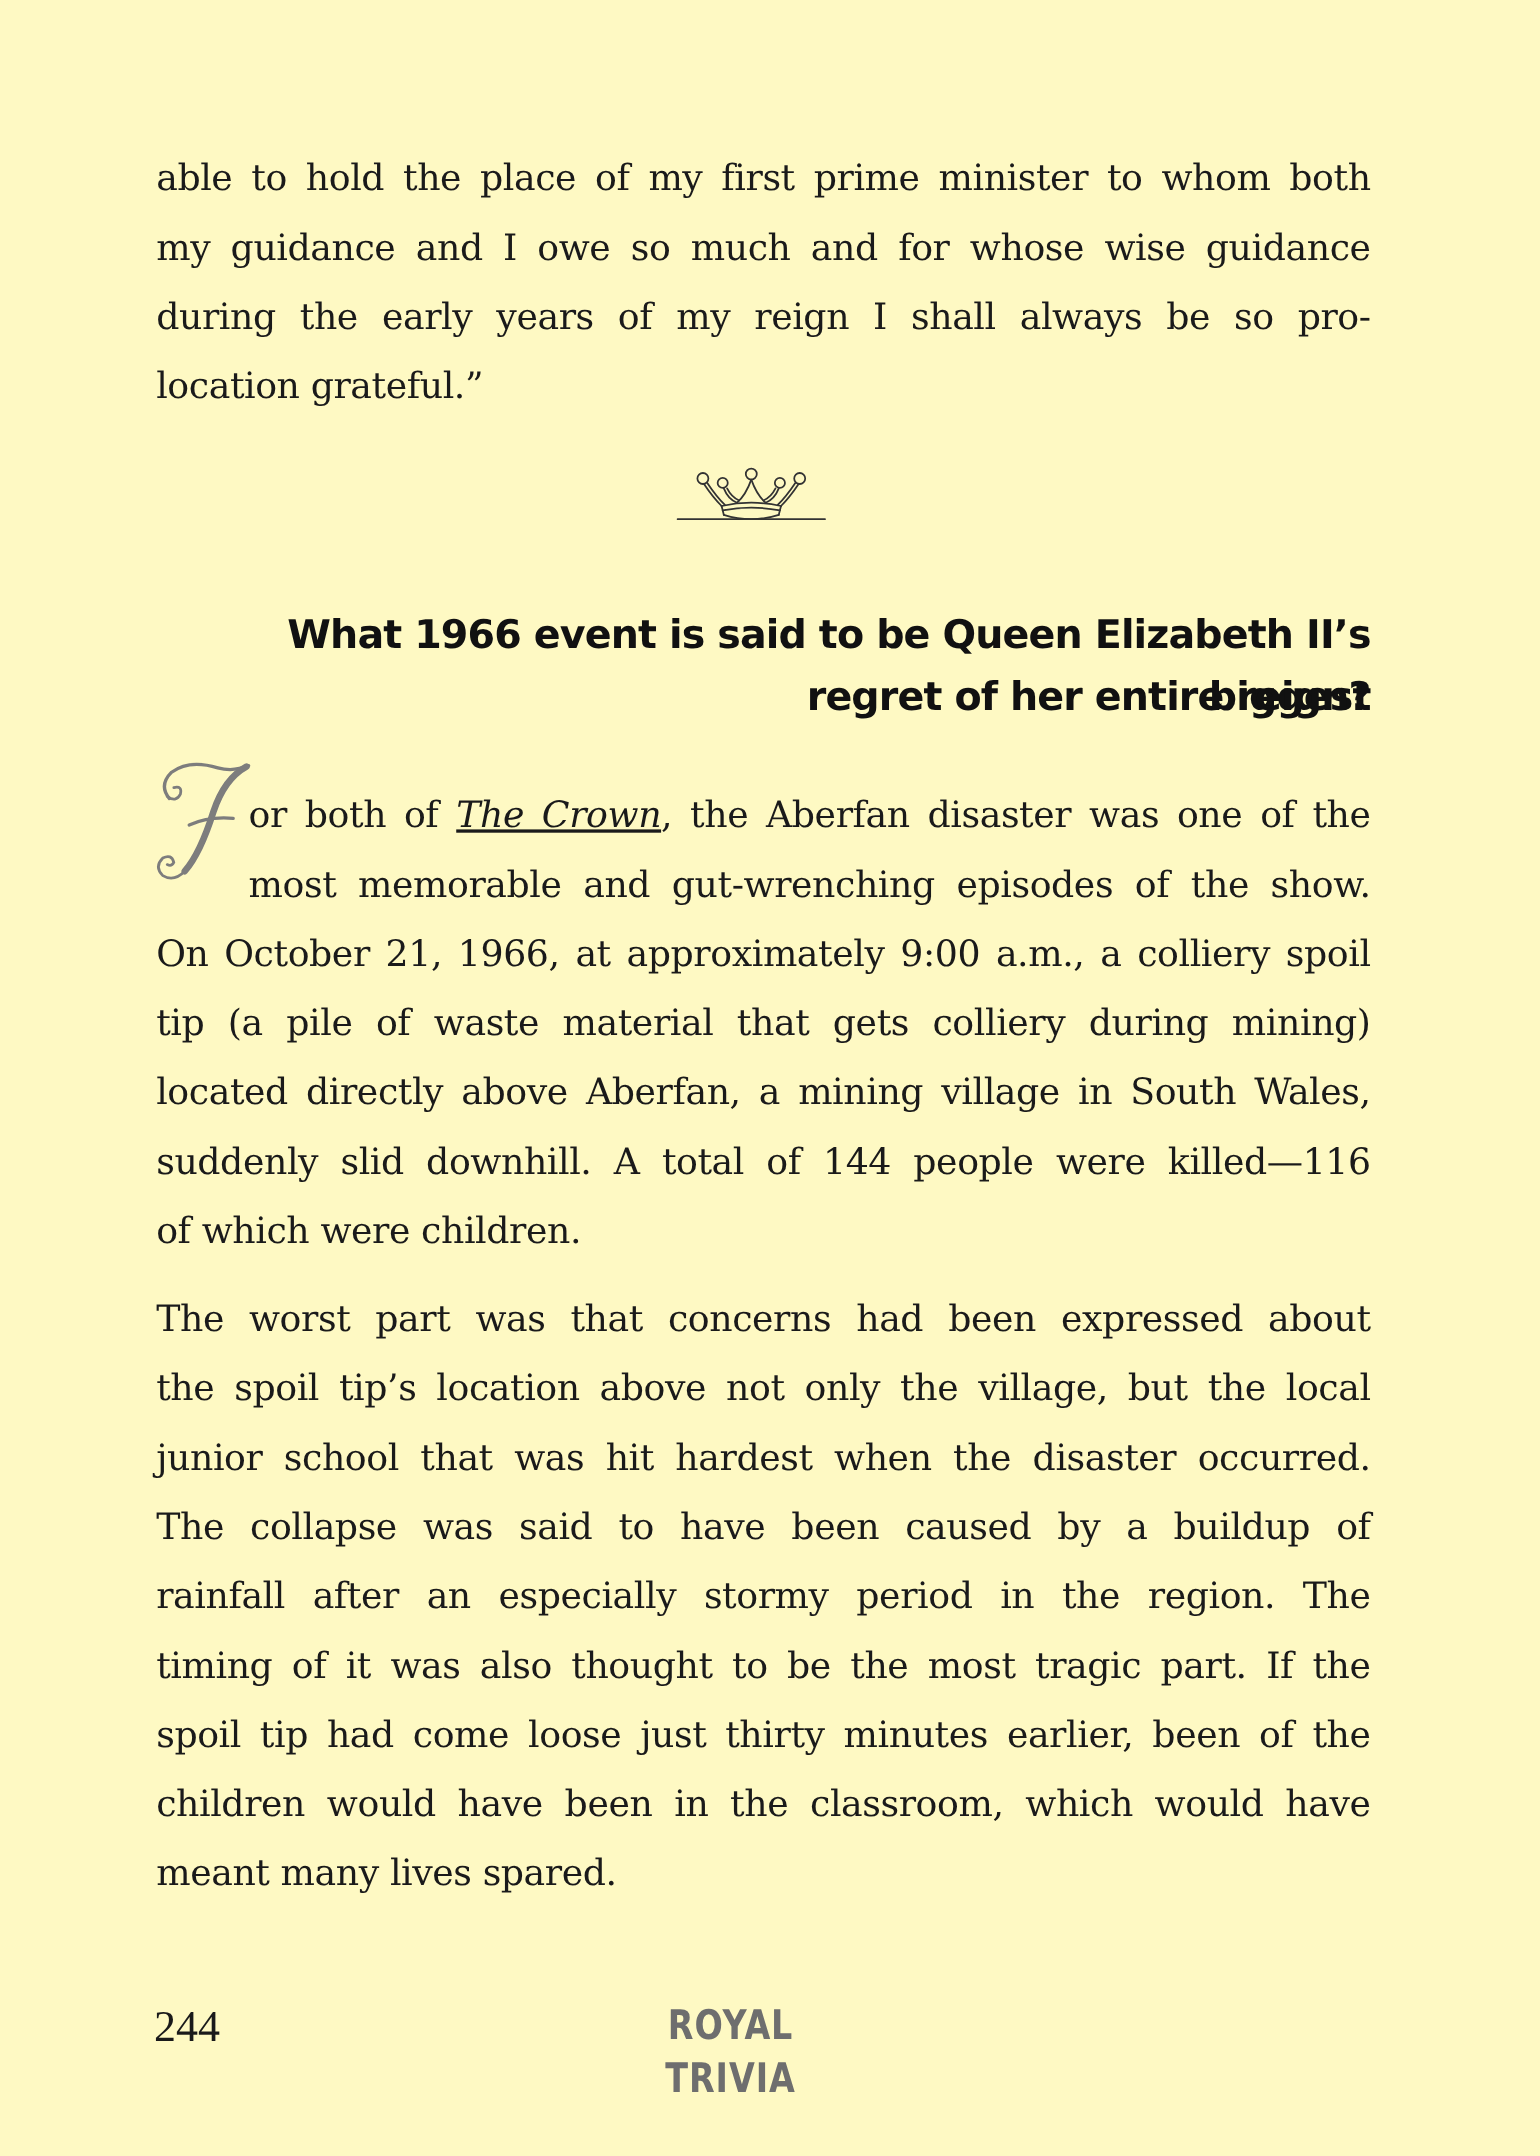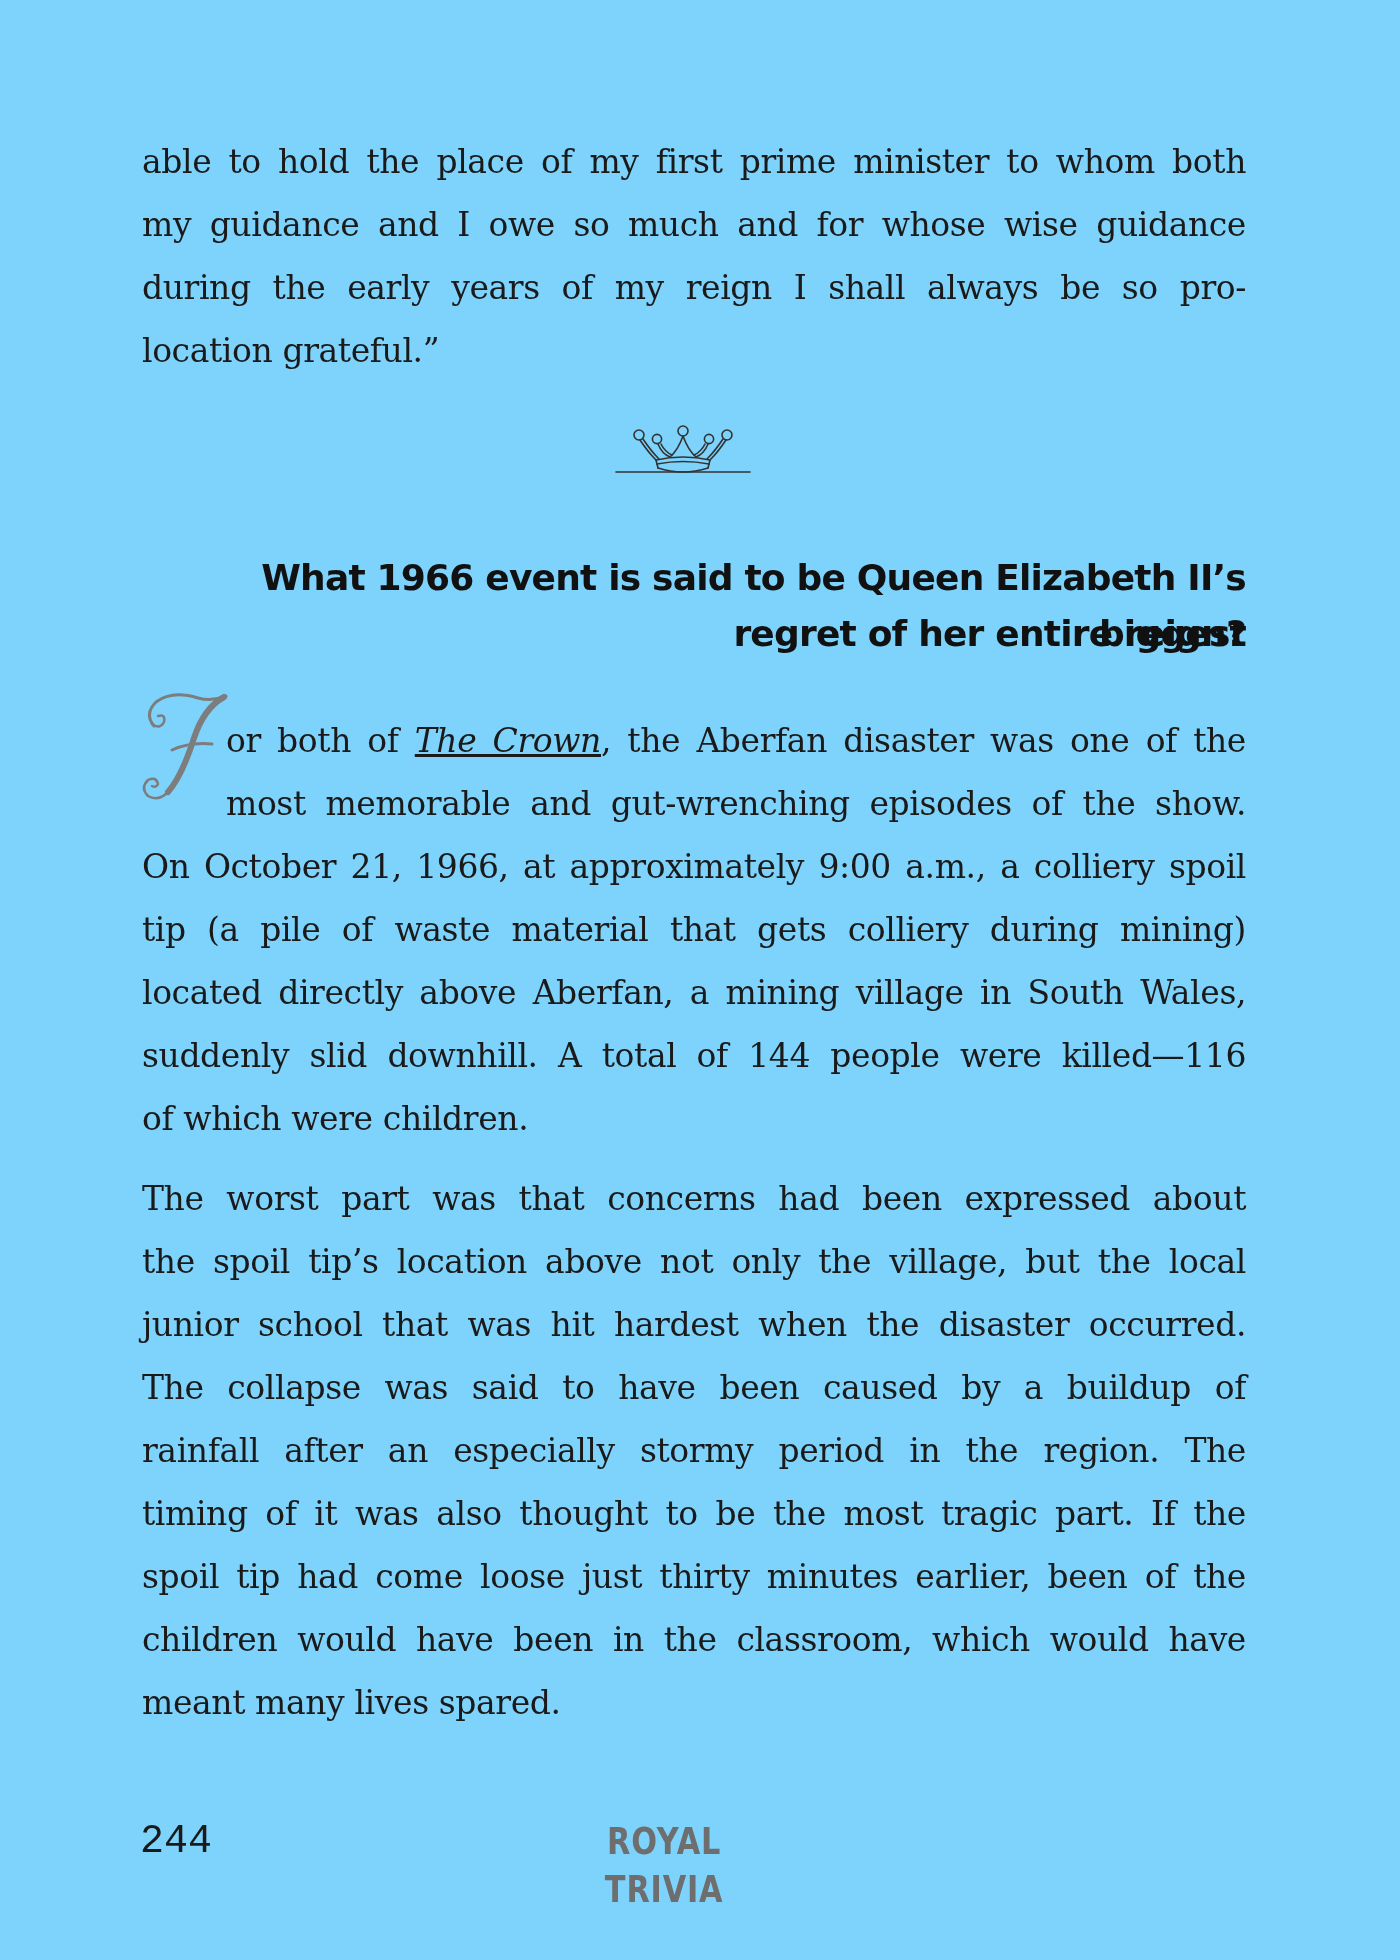--- a/index.html
+++ b/index.html
@@ -1,17 +1,17 @@
 <!DOCTYPE html>
 <html><head>
 <meta charset="utf-8">
 <style>
   html, body { margin: 0; padding: 0; background: #ffffff; }
   body { width: 1400px; height: 1960px; position: relative; overflow: hidden; }
-  .page { position: absolute; left: 0; top: 0; width: 1400px; height: 1960px; background: #7dd3fc; }
+  .page { position: absolute; left: 0; top: 0; width: 1400px; height: 1960px; background: #fef9c3; }
   .line {
     position: absolute;
     left: 142px;
     width: 1104px;
     height: 63px;
     line-height: 63px;
     font-family: "DejaVu Serif", "Liberation Serif", serif;
     font-size: 33px;
     color: #1a1a1a;
     white-space: nowrap;
@@ -46,21 +46,21 @@
     position: absolute;
     left: 612px;
     top: 420px;
     width: 142px;
     height: 58px;
   }
   .footer-page {
     position: absolute;
     left: 140px;
     top: 1818px;
-    font-family: Liberation Mono, monospace;
+    font-family: Liberation Serif, serif;
     font-size: 40px;
     color: #1a1a1a;
     line-height: 48px;
   }
   .footer-title {
     position: absolute;
     left: 560px;
     top: 1818px;
     width: 254px;
     text-align: center;

